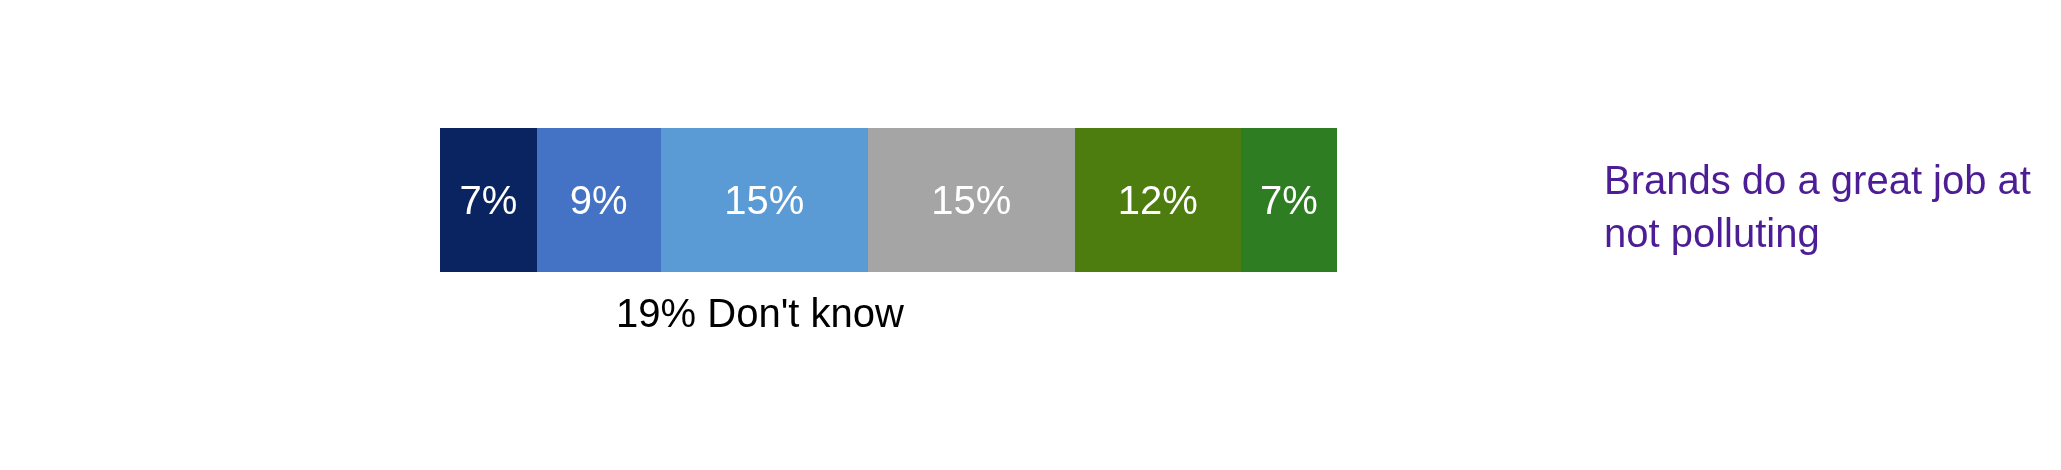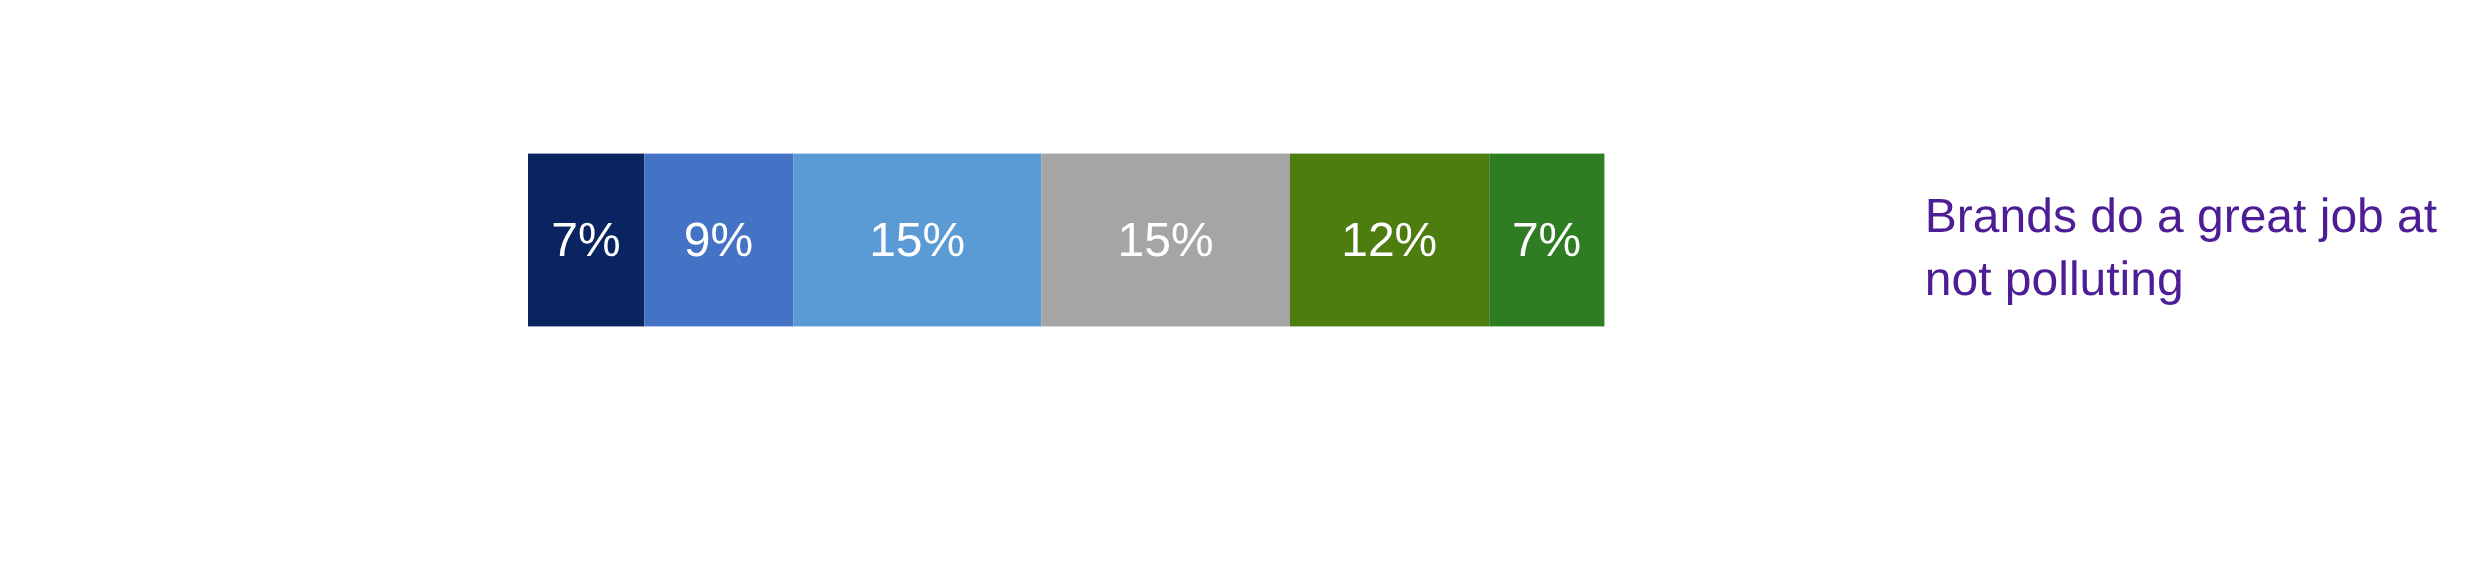--- a/index.html
+++ b/index.html
@@ -111,14 +111,15 @@
       <div class="bar-segment" style="flex: 0 0 14.8148%; background: #4d7c0f;">
         <span class="segment-value">12%</span>
       </div>
       <div class="bar-segment" style="flex: 0 0 8.64198%; background: rgb(46, 125, 34);">
         <span class="segment-value">7%</span>
       </div>
     </div>
 
   <div id="right-anchor-label">Brands do a great job at not polluting</div>
 
+  <div id="dont-know-note">19% Don't know</div>
 
 </div>
 
 </body></html>

